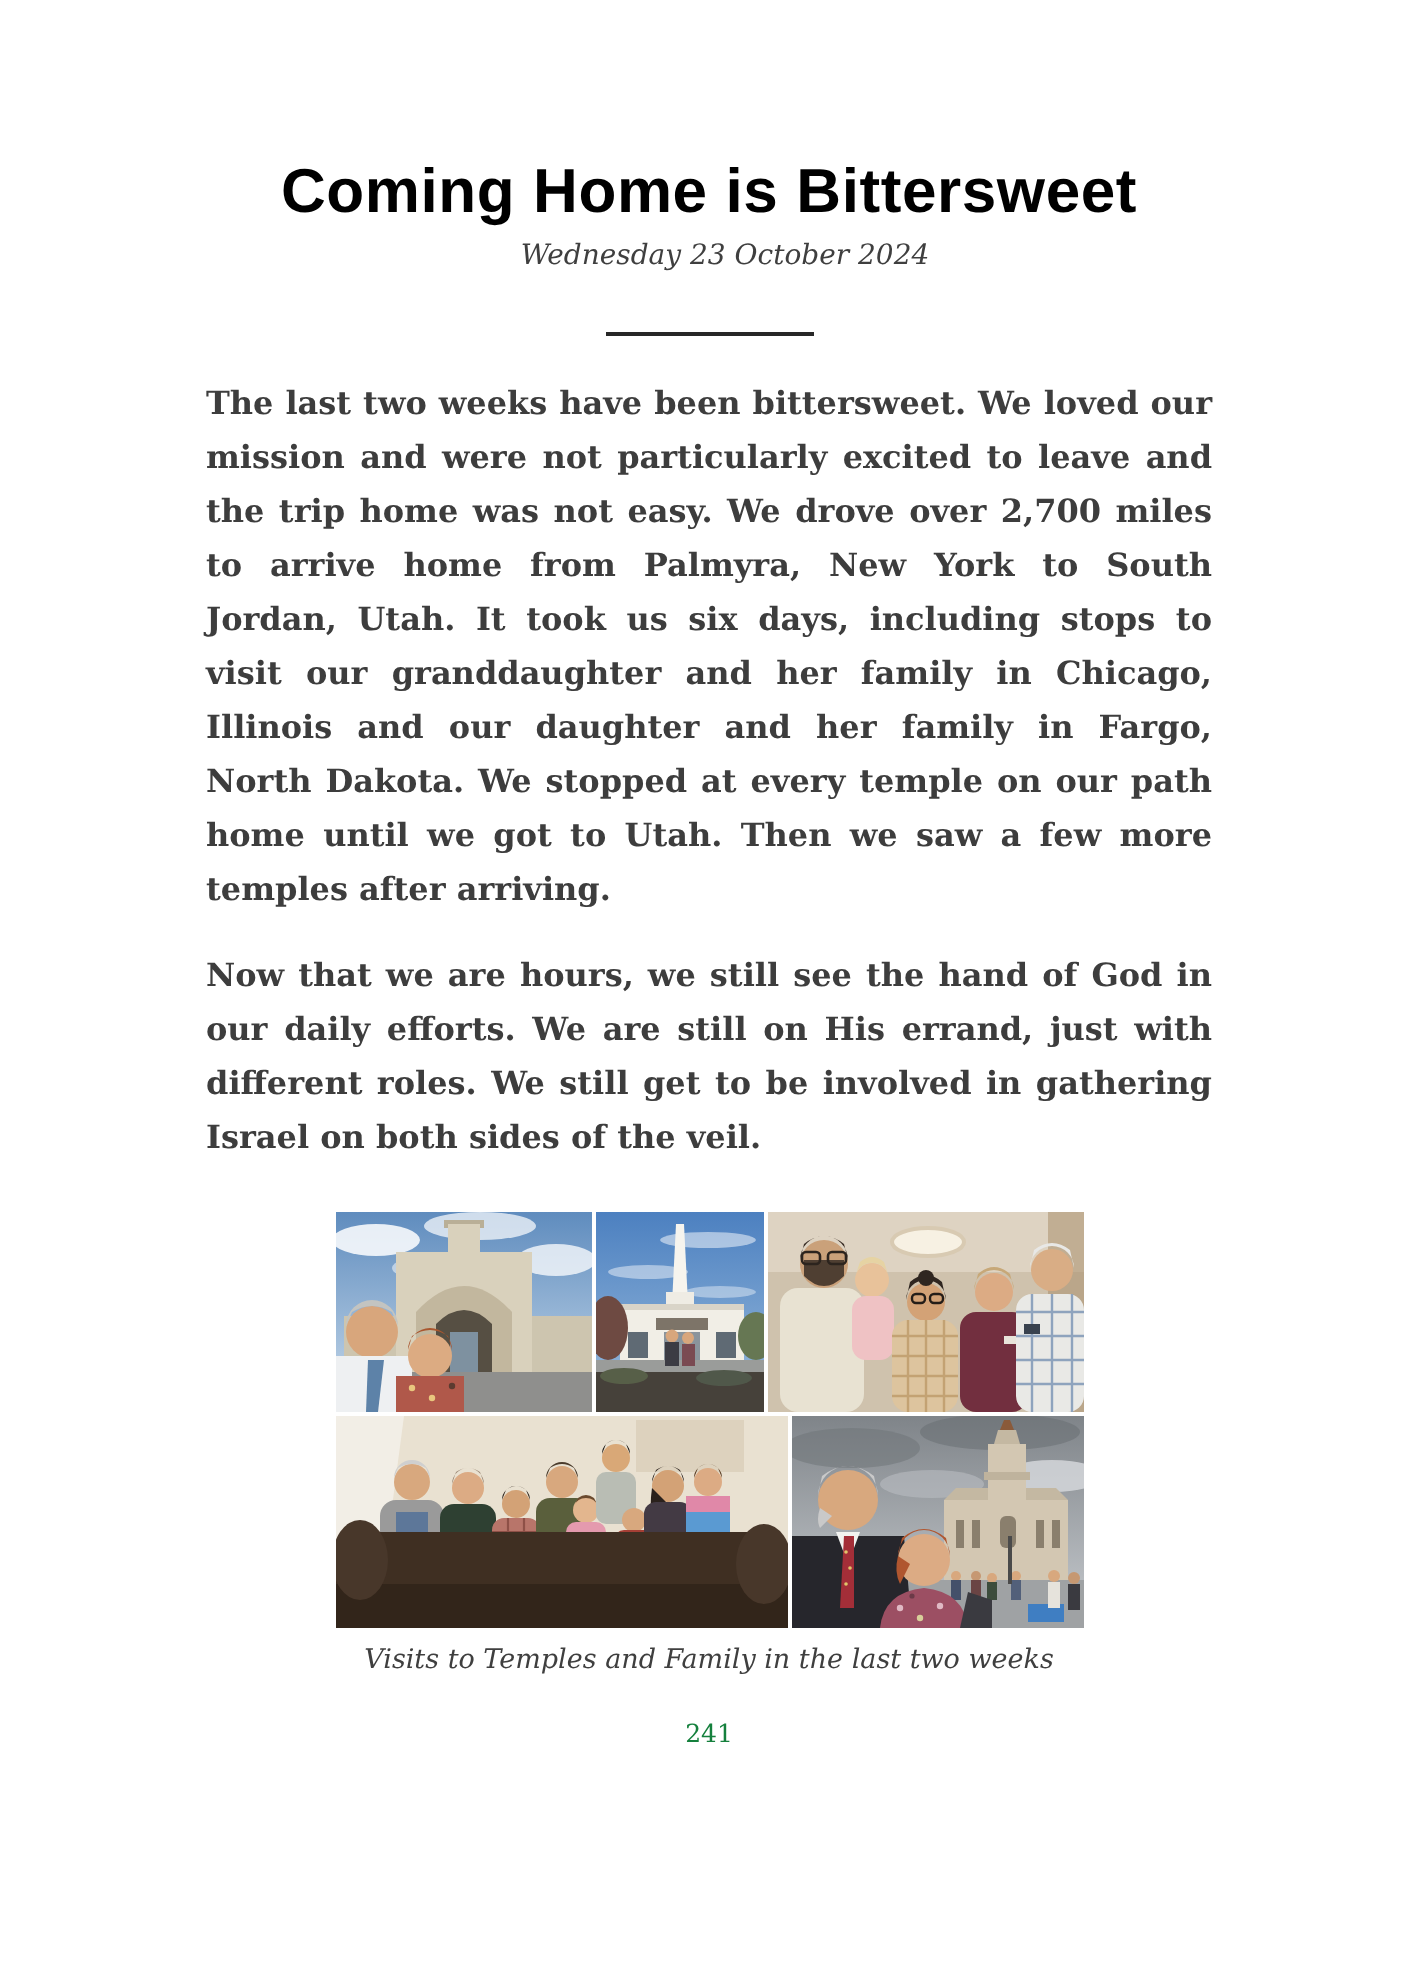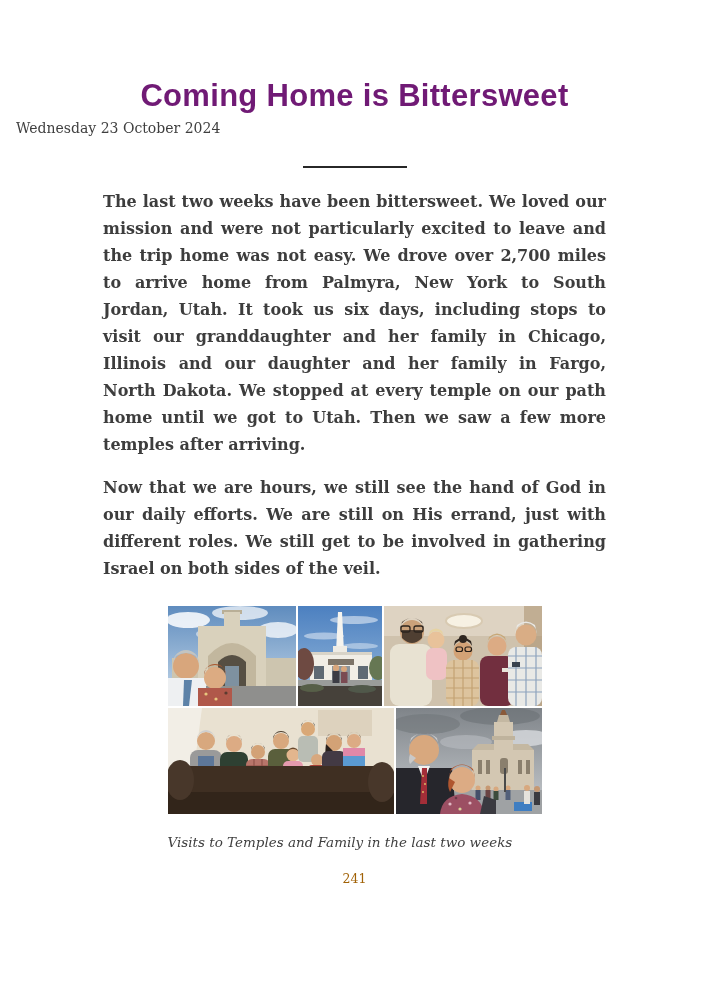--- a/index.html
+++ b/index.html
@@ -4,46 +4,46 @@
 <style>
   html,body{margin:0;padding:0;background:#fff;}
   .page{
     width:709px;height:992px;margin:0 auto;background:#ffffff;
     position:relative;overflow:hidden;box-sizing:border-box;
     font-family:"DejaVu Serif", serif;color:#3d3d3d;
   }
   .doc-title{
     margin:0;padding-top:76px;text-align:center;
     font-family:"Liberation Sans", sans-serif;font-weight:700;
-    font-size:31px;line-height:40px;letter-spacing:.3px;color:#701a75;
+    font-size:31px;line-height:40px;letter-spacing:.3px;color:#000000;
   }
   .doc-date{
-    margin-top:3px;text-align:left;
+    margin-top:3px;text-align:center;font-style:italic;
     font-size:14px;line-height:18px;color:#3f3f3f;padding-left:16px;
   }
   .divider{
     width:104px;height:0;border-top:2px solid #272727;margin:29px auto 0;
   }
   .body-text{margin:20px 103px 0 103px;font-weight:bold;}
   .body-text p{
     margin:0 0 16px 0;font-size:16px;line-height:27px;
     text-align:justify;color:#3d3d3d;
   }
   .body-text p:last-child{margin-bottom:0;}
   figure.collage{margin:24px auto 0;width:374px;}
   .collage-grid{display:flex;flex-direction:column;gap:2px;}
   .collage-row{display:flex;gap:2px;}
   .photo{display:block;flex:0 0 auto;}
   .photo svg{display:block;}
   figcaption{
-    margin-top:19px;font-style:italic;
+    margin-top:7px;text-align:center;font-style:italic;
     font-size:13.5px;line-height:18px;color:#3f3f3f;
   }
   .page-number{
-    margin-top:20px;text-align:center;font-size:12.5px;color:#a16207;
+    margin-top:20px;text-align:center;font-size:12.5px;color:#15803d;
   }
 </style>
 </head>
 <body>
 
 <div class="page">
 
   <h1 class="doc-title">Coming Home is Bittersweet</h1>
   <div class="doc-date">Wednesday 23 October 2024</div>
 

